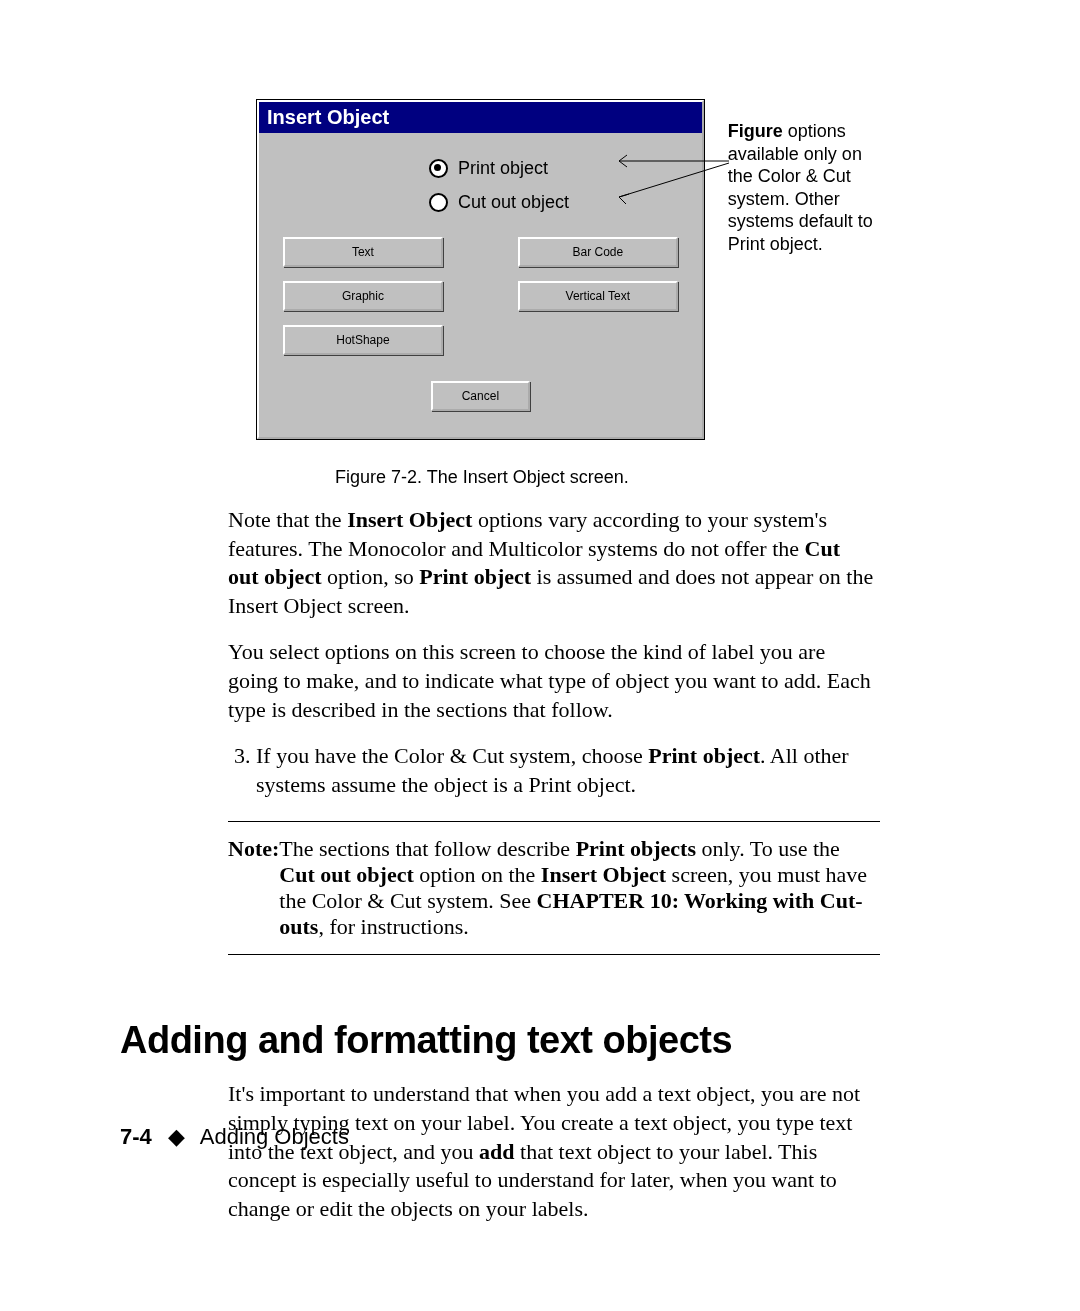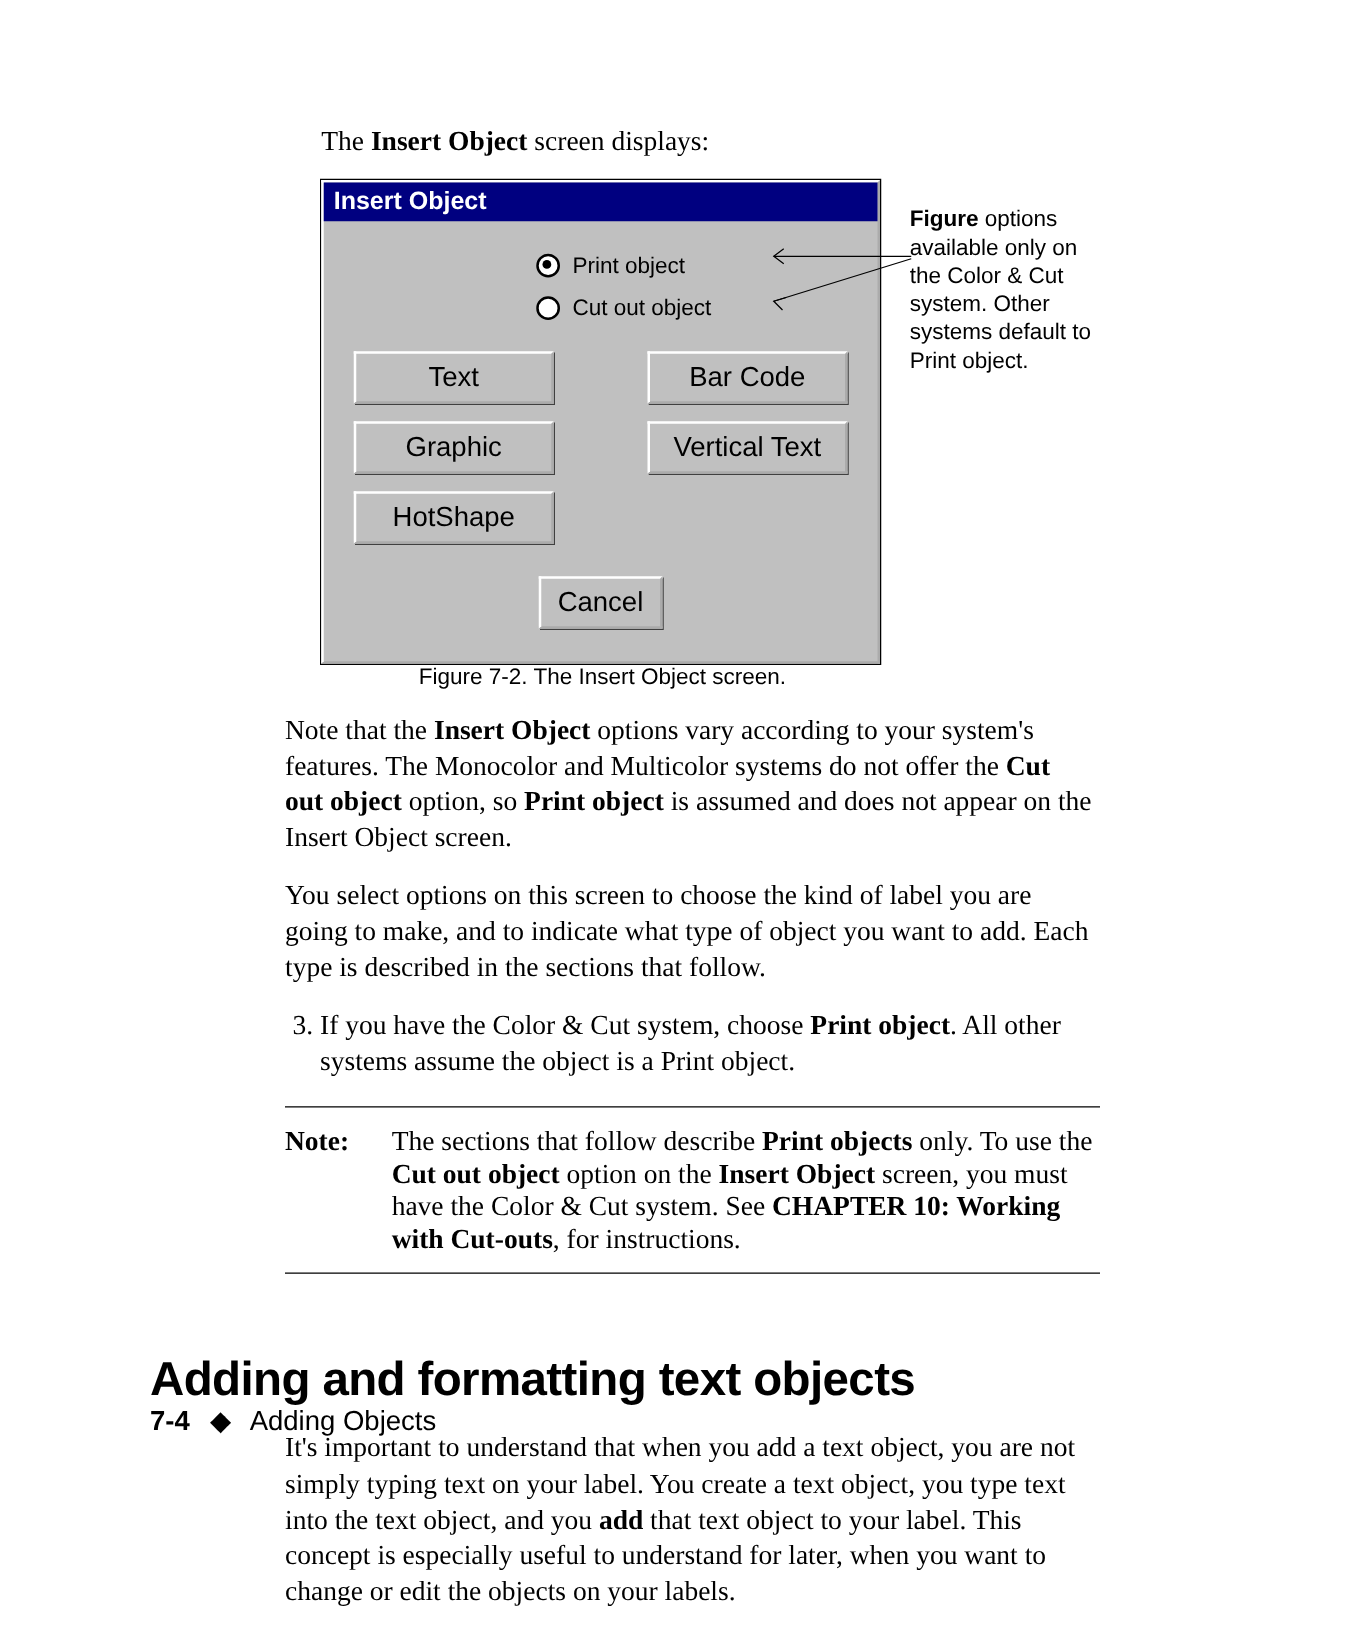--- a/index.html
+++ b/index.html
@@ -84,21 +84,21 @@
     column-gap: 75px;
     row-gap: 14px;
   }
   .win-button {
     background: #c0c0c0;
     border: 2px outset #fff;
     box-shadow: 1px 1px 0 #404040;
     padding: 6px 0;
     text-align: center;
     font-family: Arial, Helvetica, sans-serif;
-    font-size: 22px;
+    font-size: 12px;
   }
   .cancel-row {
     margin: 26px 0 16px;
     text-align: center;
   }
   .cancel-row .win-button {
     display: inline-block;
     width: 95px;
   }
 
@@ -115,42 +115,41 @@
     width: 165px;
     line-height: 1.25;
     margin-top: 20px;
   }
 
   .caption {
     font-family: Arial, Helvetica, sans-serif;
     font-size: 18px;
     text-align: left;
     margin-left: 215px;
-    margin-top: 0;
+    margin-top: 28px;
   }
 
   p.body, .body {
     font-size: 22px;
     line-height: 1.3;
     margin: 18px 4px 0 108px;
     text-align: left;
   }
   ol.body {
     margin-left: 108px;
     padding-left: 28px;
   }
   ol.body li { margin-top: 16px; }
 
   .note-block {
     margin: 22px 0 0 108px;
     border-top: 1px solid #000;
     border-bottom: 1px solid #000;
     padding: 14px 0;
     display: flex;
-    gap: 34px;
     font-size: 22px;
   }
   .note-block .lbl { font-weight: bold; }
 
   h1.section {
     font-family: Arial, Helvetica, sans-serif;
     font-weight: bold;
     font-size: 38px;
     margin: 64px 0 12px 0;
     letter-spacing: -0.5px;
@@ -164,23 +163,20 @@
     font-family: Arial, Helvetica, sans-serif;
   }
   .footer .pn { font-weight: bold; }
   .footer .dia { margin: 0 10px; }
 </style>
 </head>
 <body>
 
 <div class="page">
 
-  <div class="intro">
-    <span>The </span><b>Insert Object</b><span> screen displays:</span>
-  </div>
 
   <div class="figure-row">
     <div class="dialog">
       <div class="titlebar">Insert Object</div>
       <div class="dialog-body">
         <div class="radios">
           <label>
             <span class="radio selected"></span>
             <span>Print object</span>
           </label>

